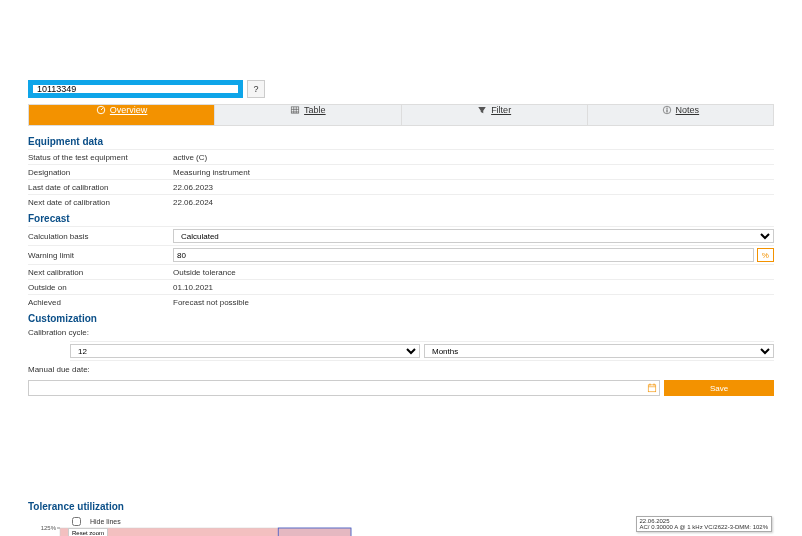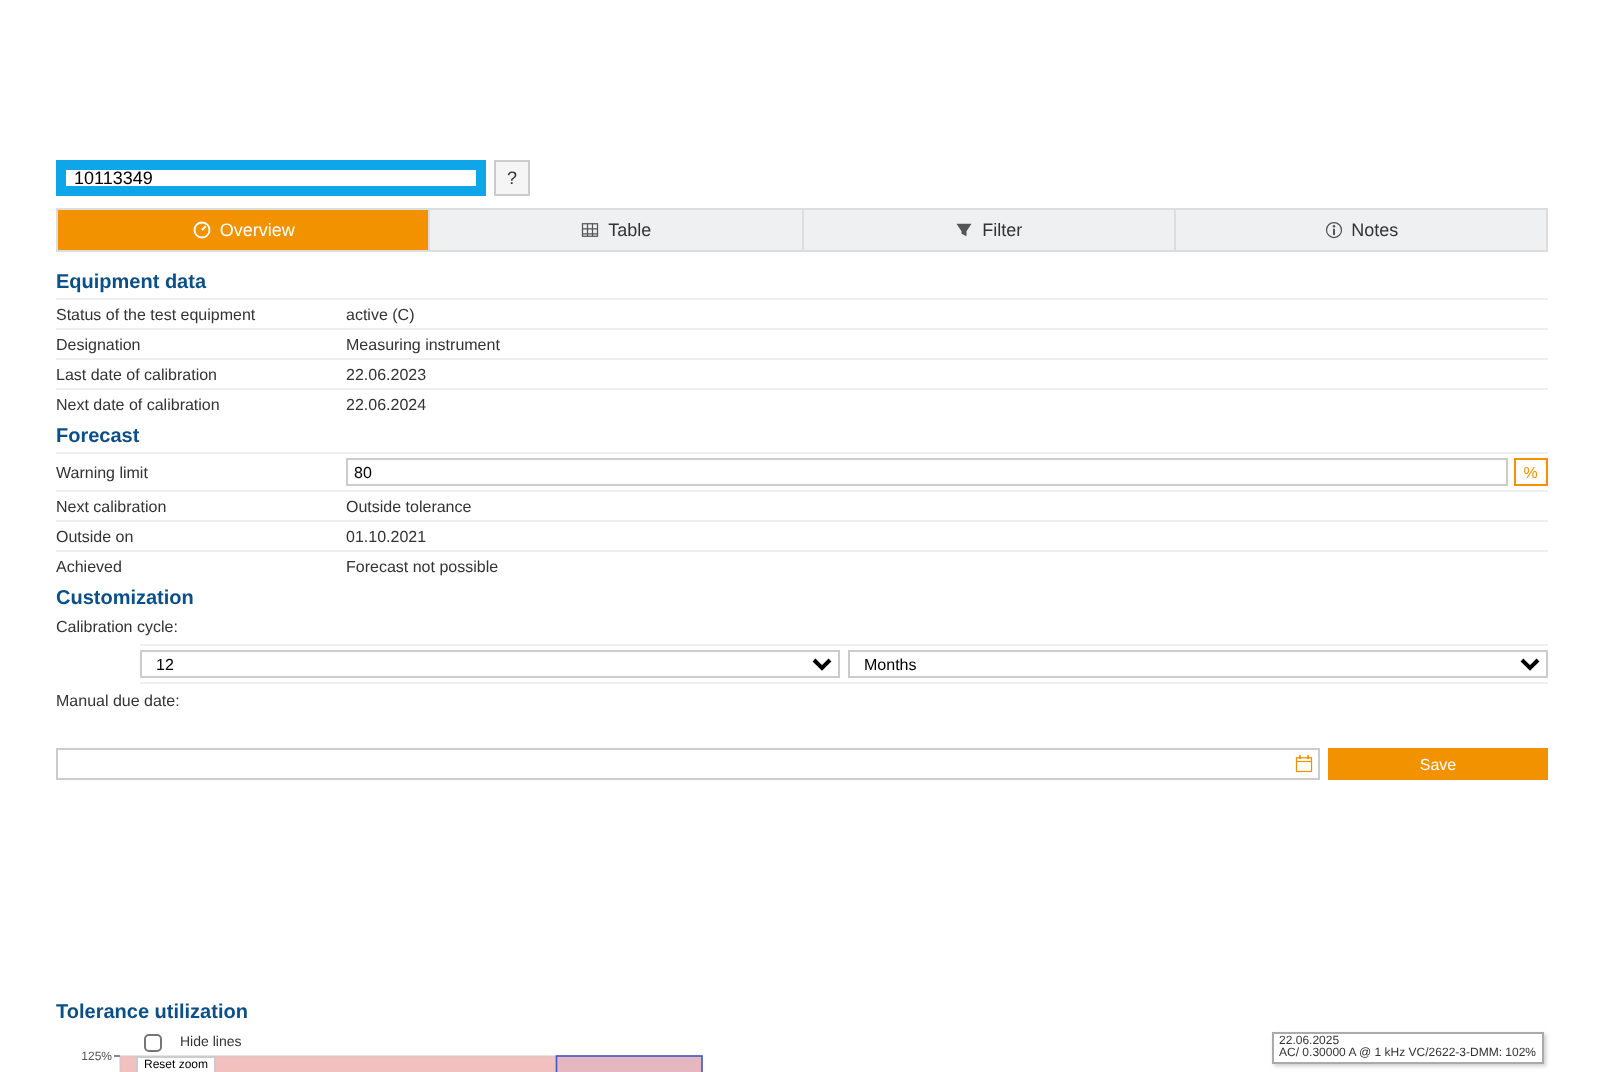--- a/index.html
+++ b/index.html
@@ -4,41 +4,41 @@
 <style>
   * { box-sizing: border-box; }
   html, body { margin: 0; padding: 0; font-family: Arial, Helvetica, sans-serif; font-size: 9px; color: #333; background: #fff; }
   .app { width: 802px; height: 536px; padding: 80px 28px 0 28px; position: relative; }
 
   .search-row { display: flex; gap: 4px; margin-bottom: 6px; }
   .search-input { width: 215px; height: 18px; border: 5px solid #0ea5e9; padding: 1px 4px; font-size: 9px; }
   .search-btn { width: 18px; height: 18px; border: 1px solid #ccc; background: #f5f5f5; display: flex; align-items: center; justify-content: center; font-size: 9px; cursor: pointer; }
 
   .tabs { display: flex; background: #eef0f2; border: 1px solid #ddd; height: 22px; }
-  .tab { flex: 1; display: flex; align-items: center; justify-content: center; gap: 4px; font-size: 9px; cursor: pointer; border-right: 1px solid #ddd; }
+  .tab { flex: 1; display: flex; align-items: flex-start; justify-content: center; gap: 4px; font-size: 9px; cursor: pointer; border-right: 1px solid #ddd; text-decoration: underline; }
   .tab:last-child { border-right: none; }
   .tab.active { background: #f39200; color: #fff; }
   .tab .ico { width: 10px; height: 10px; display: inline-block; }
 
   .content { display: flex; gap: 10px; margin-top: 6px; flex-direction: column; }
   .left { flex: 0 0 355px; }
   .right { flex: 1; min-width: 0; }
 
   h4 { font-size: 10px; color: #0b4f88; font-weight: 700; margin: 4px 0 2px 0; }
   .kv { display: flex; border-top: 1px solid #eee; padding: 2px 0; align-items: center; min-height: 15px; }
   .kv:last-child { border-bottom: 1px solid #eee; }
   .kv .k { flex: 0 0 145px; font-size: 8px; color: #333; }
   .kv .v { flex: 1; font-size: 8px; color: #333; display:flex; gap:3px; align-items:center;}
   .sel, .inp { width: 100%; height: 14px; border: 1px solid #ccc; font-size: 8px; padding: 0 3px; background: #fff; }
   .pct { width: 18px; height: 14px; border: 1px solid #f39200; color:#f39200; display:flex; align-items:center; justify-content:center; font-size:8px; }
 
   .cycle-row { display:flex; gap:4px; margin-top:2px; border-top:1px solid #eee; border-bottom:1px solid #eee; padding:2px 0;margin-left:42px;}
   .cycle-row .sel { flex:1; }
 
-  .manual-row { display:flex; gap:4px; align-items:flex-start; margin-top:17px; }
+  .manual-row { display:flex; gap:4px; align-items:flex-start; margin-top:4px; }
   .date-input { flex:1; height:16px; border:1px solid #ccc; display:flex; align-items:center; justify-content:flex-end; padding:0 2px; }
   .cal-ico { width:10px; height:10px; color:#f39200; }
   .save-btn { flex:0 0 110px; height:16px; background:#f39200; color:#fff; font-size:8px; display:flex; align-items:center; justify-content:center; cursor:pointer; border:none; }
 
   .chart-wrap { position:relative; height:220px; border:none; }
   .chart-ctrl { position:absolute; top:0; left:40px; display:flex; gap:6px; align-items:center; font-size:7px; z-index:5;}
   .chk { width:9px; height:9px; }
   .reset-btn { position:absolute; top:14px; left:40px; border:1px solid #ccc; background:#fff; font-size:6px; padding:1px 3px; cursor:pointer; z-index:5;}
   .tooltip { position:absolute; top:2px; right:2px; border:1px solid #aaa; background:#fff; font-size:6px; padding:1px 3px; z-index:6; box-shadow:1px 1px 2px rgba(0,0,0,.2);}
   .chart-svg { position:absolute; top:10px; left:0; width:100%; height:210px; }
@@ -99,20 +99,26 @@
       <div class="kv">
           <div class="k">Last date of calibration</div>
           <div class="v">22.06.2023</div>
         </div>
       <div class="kv">
           <div class="k">Next date of calibration</div>
           <div class="v">22.06.2024</div>
         </div>
 
       <h4>Forecast</h4>
+      <div class="kv">
+          <div class="k">Calculation basis</div>
+        <div class="v">
+            <select class="sel"><option>Calculated</option></select>
+          </div>
+        </div>
       <div class="kv">
           <div class="k">Warning limit</div>
         <div class="v">
             <input class="inp" value="80" style="">
             <div class="pct">%</div>
           </div>
         </div>
       <div class="kv">
           <div class="k">Next calibration</div>
           <div class="v">Outside tolerance</div>

